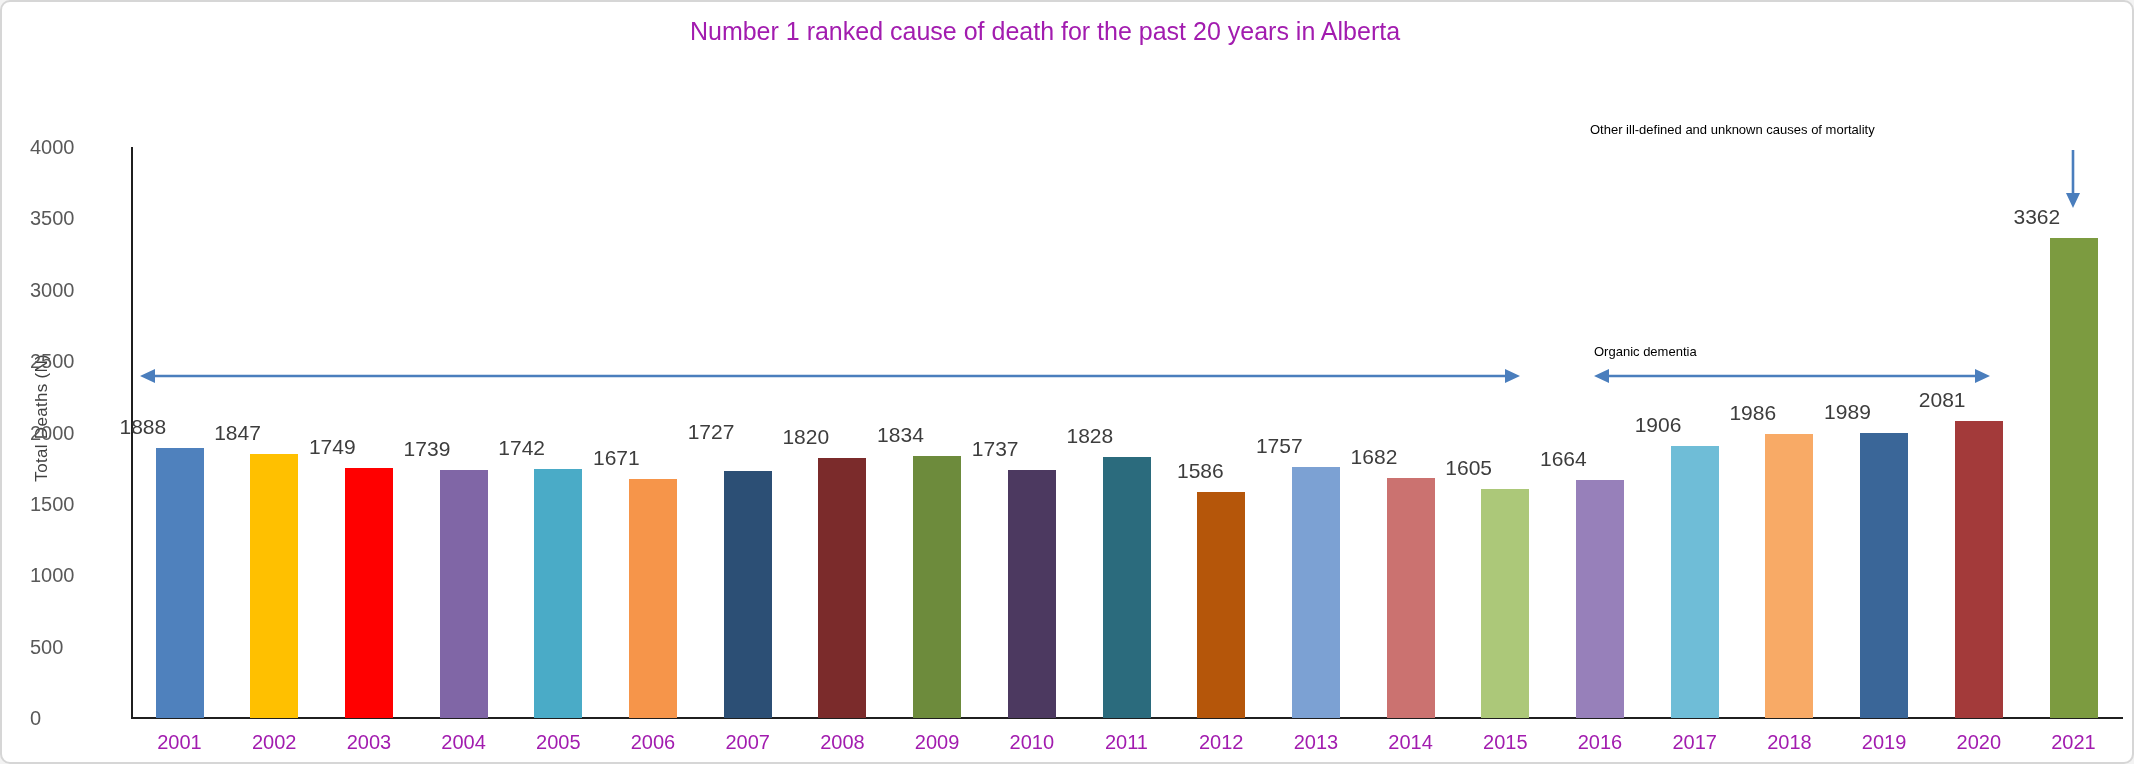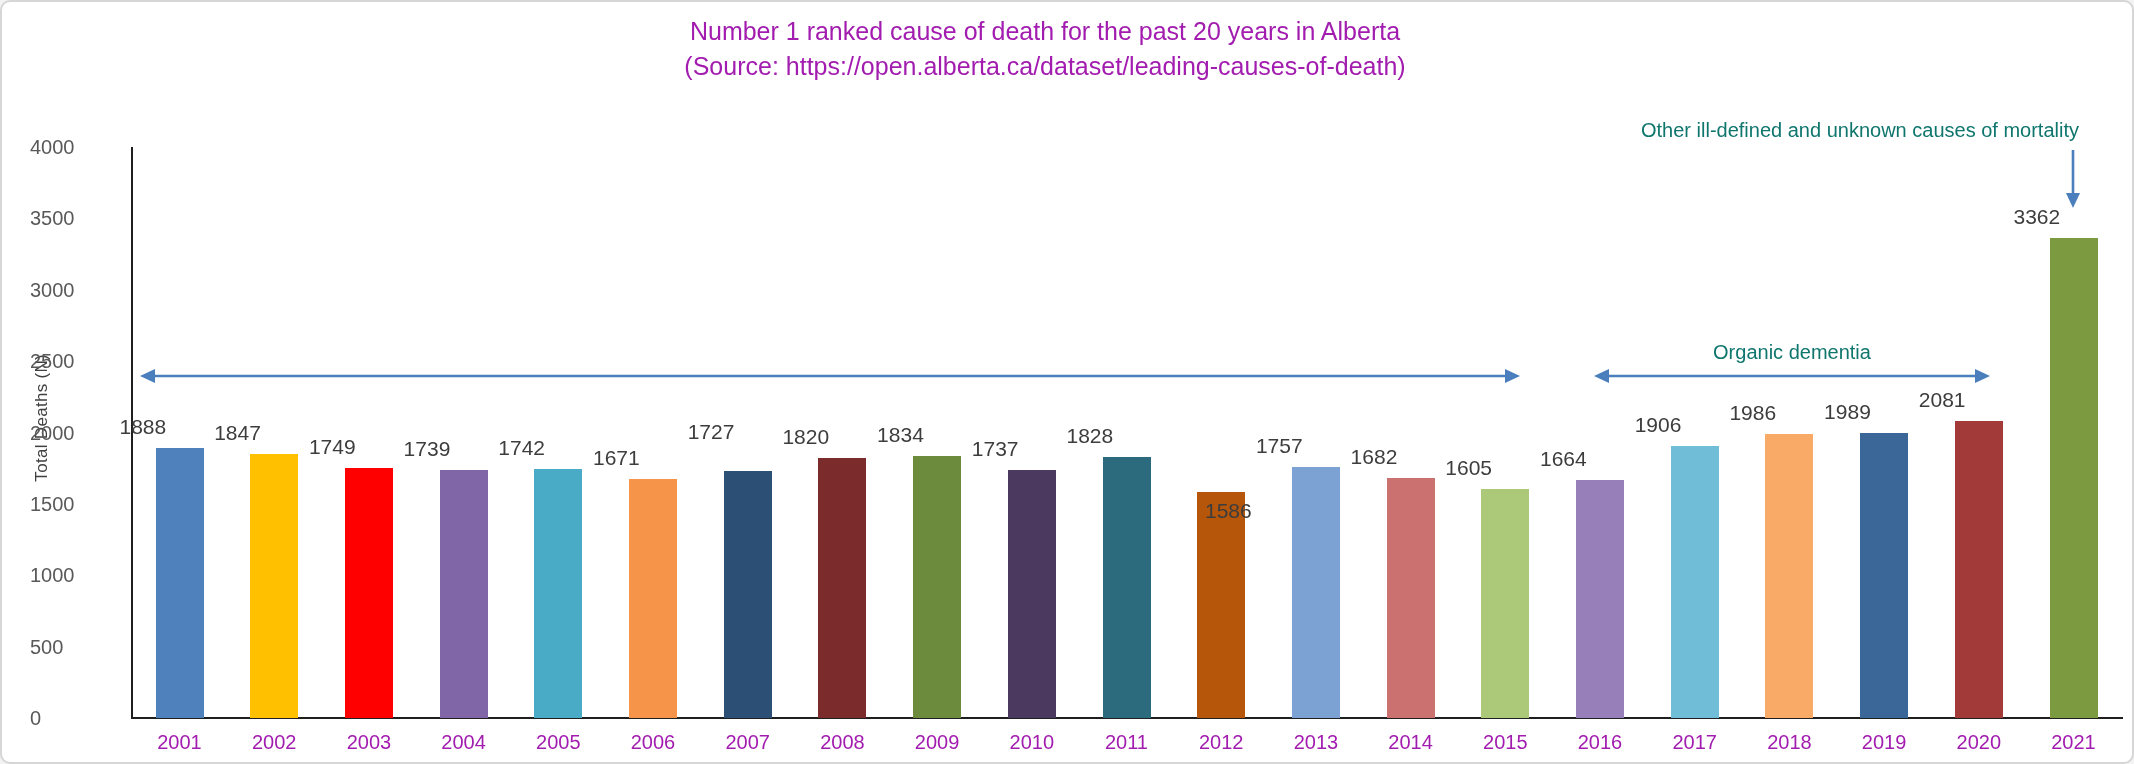--- a/index.html
+++ b/index.html
@@ -23,32 +23,31 @@
   .bar{position:absolute;}
   .bar-value{
     position:absolute;width:120px;height:24px;
     color:#3d3d3d;font-size:21px;line-height:24px;
   }
   .x-tick{
     position:absolute;width:94px;height:24px;text-align:center;
     color:#a21caf;font-size:20px;line-height:24px;
   }
   .annotation{
-    position:absolute;color:#0f766e;font-size:20px;text-align:center;line-height:24px;
+    position:absolute;color:#000000;font-size:13px;line-height:24px;
   }
   .arrow-svg{position:absolute;overflow:visible;}
 </style>
 </head>
 <body>
 
 <div id="screen">
 
   <div class="chart-title">
     <div>Number 1 ranked cause of death for the past 20 years in Alberta</div>
-    <div>(Source: https://open.alberta.ca/dataset/leading-causes-of-death)</div>
   </div>
 
   <div class="y-title">Total Deaths (N)</div>
 
   <div class="axis-line" style="left:129px;top:145px;width:2px;height:572px;"></div>
   <div class="axis-line" style="left:129px;top:715px;width:1992px;height:2px;"></div>
 
   <div id="plot">
       <div class="y-tick" style="top: 704px;">0</div>
       <div class="y-tick" style="top: 632.625px;">500</div>
@@ -86,21 +85,21 @@
       <div class="bar" style="left: 911.1px; top: 454.197px; width: 48px; height: 261.803px; background: rgb(109, 139, 60);"></div>
       <div class="bar-value" style="left: 875.1px; top: 421.197px;">1834</div>
       <div class="x-tick" style="left: 888.1px; top: 728px;">2009</div>
       <div class="bar" style="left: 1005.8px; top: 468.043px; width: 48px; height: 247.957px; background: rgb(76, 57, 96);"></div>
       <div class="bar-value" style="left: 969.8px; top: 435.043px;">1737</div>
       <div class="x-tick" style="left: 982.8px; top: 728px;">2010</div>
       <div class="bar" style="left: 1100.5px; top: 455.053px; width: 48px; height: 260.947px; background: rgb(43, 107, 125);"></div>
       <div class="bar-value" style="left: 1064.5px; top: 422.053px;">1828</div>
       <div class="x-tick" style="left: 1077.5px; top: 728px;">2011</div>
       <div class="bar" style="left: 1195.2px; top: 489.599px; width: 48px; height: 226.401px; background: rgb(181, 86, 10);"></div>
-      <div class="bar-value" style="left: 1203px; top: 456.599px; margin-top: 40px;">1586</div>
+      <div class="bar-value" style="left: 1175px; top: 456.599px;">1586</div>
       <div class="x-tick" style="left: 1172.2px; top: 728px;">2012</div>
       <div class="bar" style="left: 1289.9px; top: 465.188px; width: 48px; height: 250.812px; background: rgb(124, 161, 211);"></div>
       <div class="bar-value" style="left: 1253.9px; top: 432.188px;">1757</div>
       <div class="x-tick" style="left: 1266.9px; top: 728px;">2013</div>
       <div class="bar" style="left: 1384.6px; top: 475.894px; width: 48px; height: 240.105px; background: rgb(203, 114, 112);"></div>
       <div class="bar-value" style="left: 1348.6px; top: 442.894px;">1682</div>
       <div class="x-tick" style="left: 1361.6px; top: 728px;">2014</div>
       <div class="bar" style="left: 1479.3px; top: 486.886px; width: 48px; height: 229.114px; background: rgb(172, 200, 121);"></div>
       <div class="bar-value" style="left: 1443.3px; top: 453.886px;">1605</div>
       <div class="x-tick" style="left: 1456.3px; top: 728px;">2015</div>

